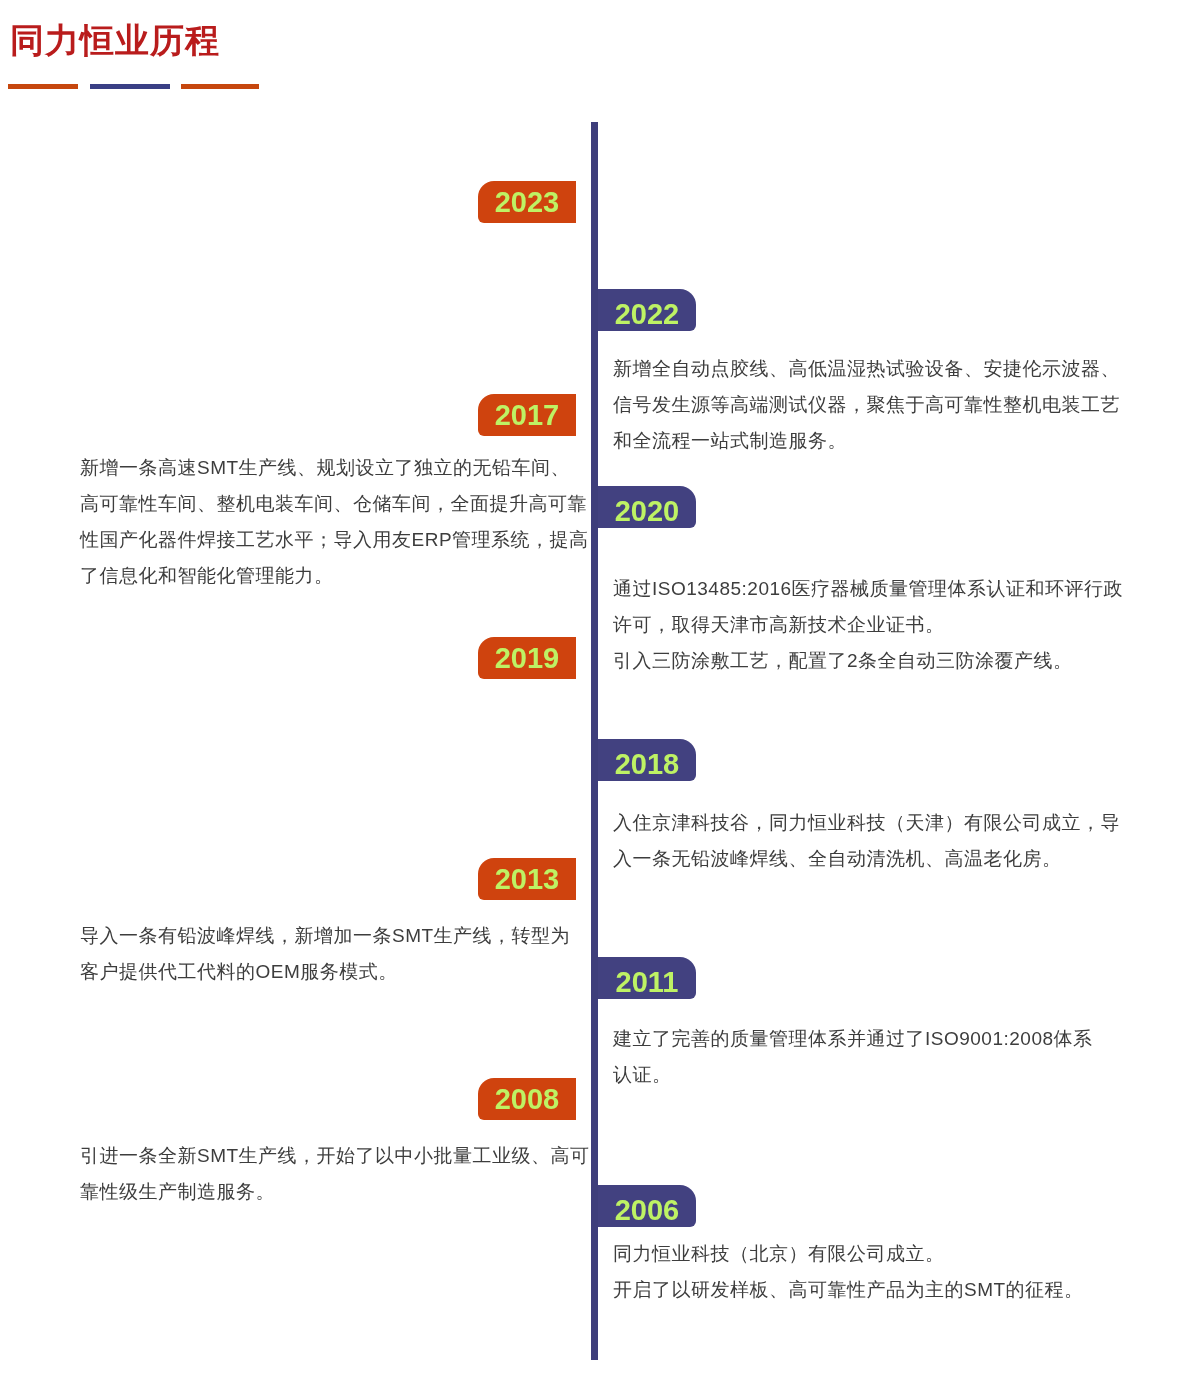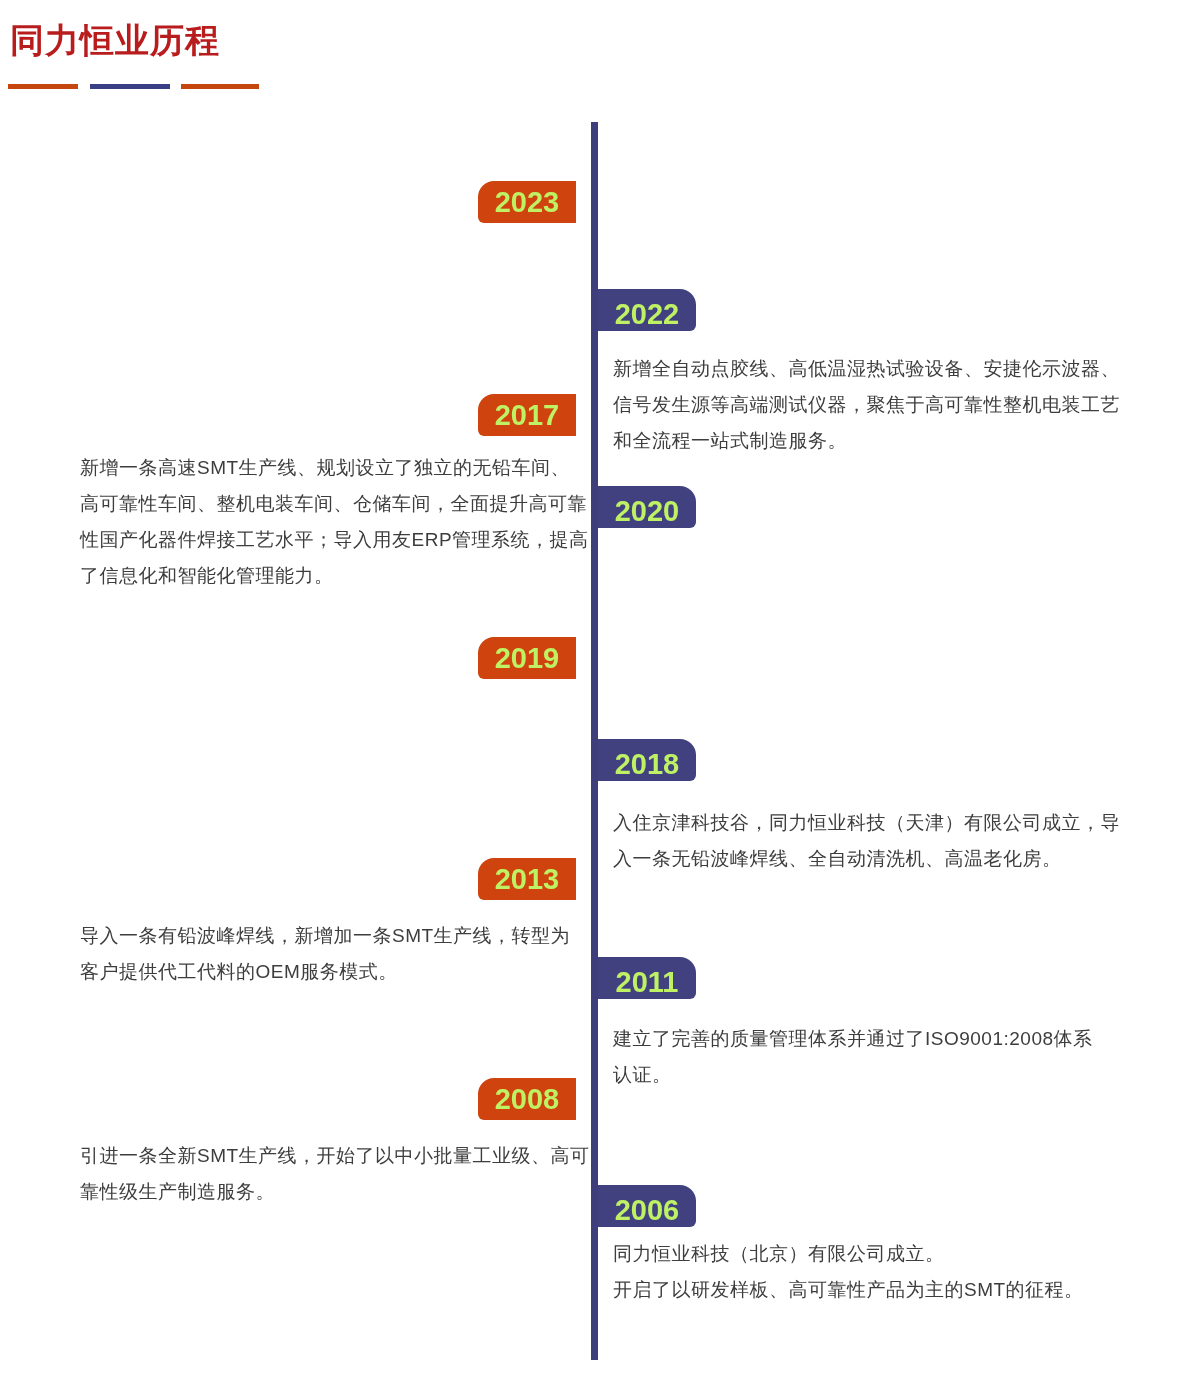--- a/index.html
+++ b/index.html
@@ -56,20 +56,23 @@
     <span>2017</span>
   </div>
   <p class="desc left" style="top:450px">新增一条高速SMT生产线、规划设立了独立的无铅车间、
 高可靠性车间、整机电装车间、仓储车间，全面提升高可靠
 性国产化器件焊接工艺水平；导入用友ERP管理系统，提高
 了信息化和智能化管理能力。</p>
 
   <div class="year-box right" style="top:486px">
     <span>2020</span>
   </div>
+  <p class="desc right" style="top:571px">通过ISO13485:2016医疗器械质量管理体系认证和环评行政
+许可，取得天津市高新技术企业证书。
+引入三防涂敷工艺，配置了2条全自动三防涂覆产线。</p>
 
   <div class="year-box left" style="top:637px">
     <span>2019</span>
   </div>
 
   <div class="year-box right" style="top:739px">
     <span>2018</span>
   </div>
   <p class="desc right" style="top:805px">入住京津科技谷，同力恒业科技（天津）有限公司成立，导
 入一条无铅波峰焊线、全自动清洗机、高温老化房。</p>

